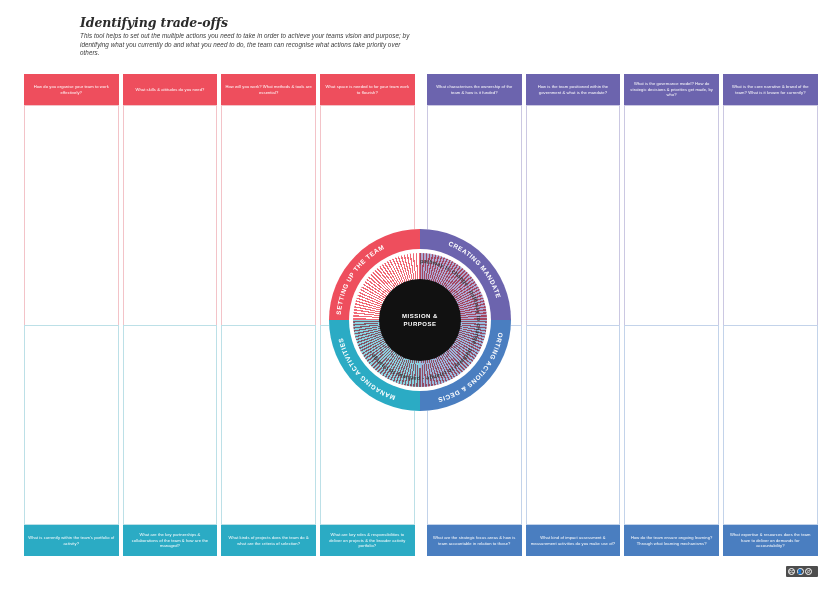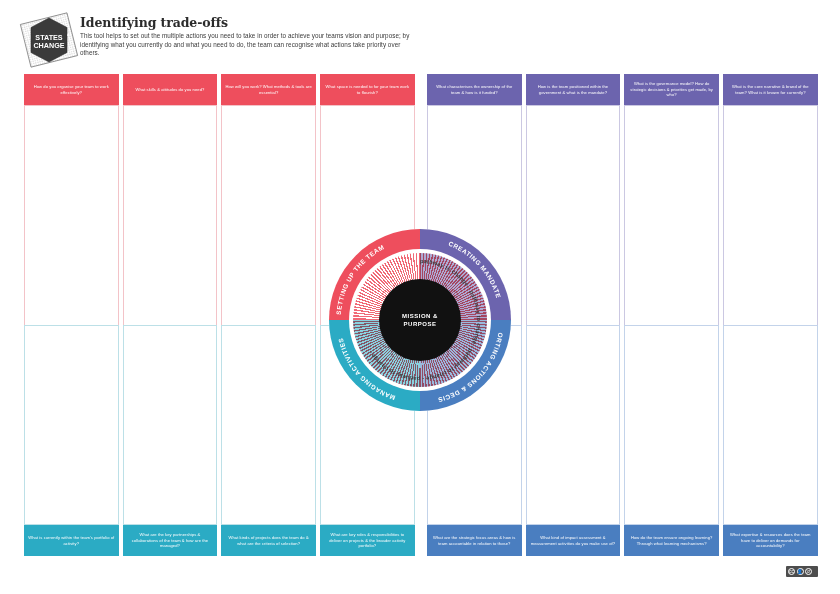--- a/index.html
+++ b/index.html
@@ -6,21 +6,21 @@
   body{
     width:840px;height:594px;background:#ffffff;
     font-family:"Liberation Sans",sans-serif;
     position:relative;overflow:hidden;
   }
 
   
   #header{position:absolute;left:0;top:0;width:840px;height:70px;}
   #logo{position:absolute;left:19px;top:12px;width:60px;height:56px;}
   #logo .hexwrap{position:absolute;left:0;top:0;width:60px;height:56px;}
-  #title-block{position:absolute;left:80px;top:16px;width:340px;}
+  #title-block{position:absolute;left:80px;top:16px;width:340px;font-style:italic;}
   #page-title{
     font-family:"DejaVu Serif",serif;
     font-size:12.5px;font-weight:bold;color:#2b2b2b;
     letter-spacing:-0.1px;margin:0 0 2px 0;line-height:14px;
   }
   #page-desc{
     font-size:6.3px;color:#3a3a3a;line-height:8.6px;margin:0;
     letter-spacing:0.05px;
   }
 
@@ -122,37 +122,20 @@
     border:1.1px solid #ffffff;box-sizing:border-box;
     color:#ffffff;font-size:4.5px;line-height:5px;text-align:center;
     font-family:"Liberation Sans",sans-serif;
   }
 </style>
 </head>
 <body>
 
 <div id="header">
 
-  <div id="logo">
-    <svg class="hexwrap" viewBox="0 0 60 56" xmlns="http://www.w3.org/2000/svg">
-      <defs>
-        <pattern id="dots" width="2.2" height="2.2" patternUnits="userSpaceOnUse">
-          <rect width="2.2" height="2.2" fill="#ffffff"></rect>
-          <circle cx="0.7" cy="0.7" r="0.42" fill="#8d8d8d"></circle>
-        </pattern>
-      </defs>
-      <g transform="rotate(-14 30 28)">
-        <rect x="6" y="6" width="48" height="44" fill="url(#dots)" stroke="#6f6f6f" stroke-width="0.7"></rect>
-      </g>
-      <polygon points="30,6 48,15.5 48,40.5 30,50 12,40.5 12,15.5" fill="#3b3b3b" stroke="#2b2b2b" stroke-width="0.6"></polygon>
-      <text x="30" y="27.5" text-anchor="middle" fill="#ffffff" font-family="Liberation Sans, sans-serif" font-size="7.2" font-weight="bold">STATES</text>
-      <text x="50" y="24" text-anchor="middle" fill="#ffffff" font-family="Liberation Sans, sans-serif" font-size="4" font-weight="bold">of</text>
-      <text x="30" y="36" text-anchor="middle" fill="#ffffff" font-family="Liberation Sans, sans-serif" font-size="7.2" font-weight="bold">CHANGE</text>
-    </svg>
-  </div>
 
   <div id="title-block">
     <h1 id="page-title">Identifying trade-offs</h1>
     <p id="page-desc">This tool helps to set out the multiple actions you need to take in order to achieve your teams vision and purpose; by identifying what you currently do and what you need to do, the team can recognise what actions take priority over others.</p>
   </div>
 </div>
 
 <div id="grid">
     <div class="col row-top t-red" style="left: 24px; top: 74px; width: 94.5px; height: 318px;">
       <div class="hdr">How do you organise your team to work effectively?</div>

